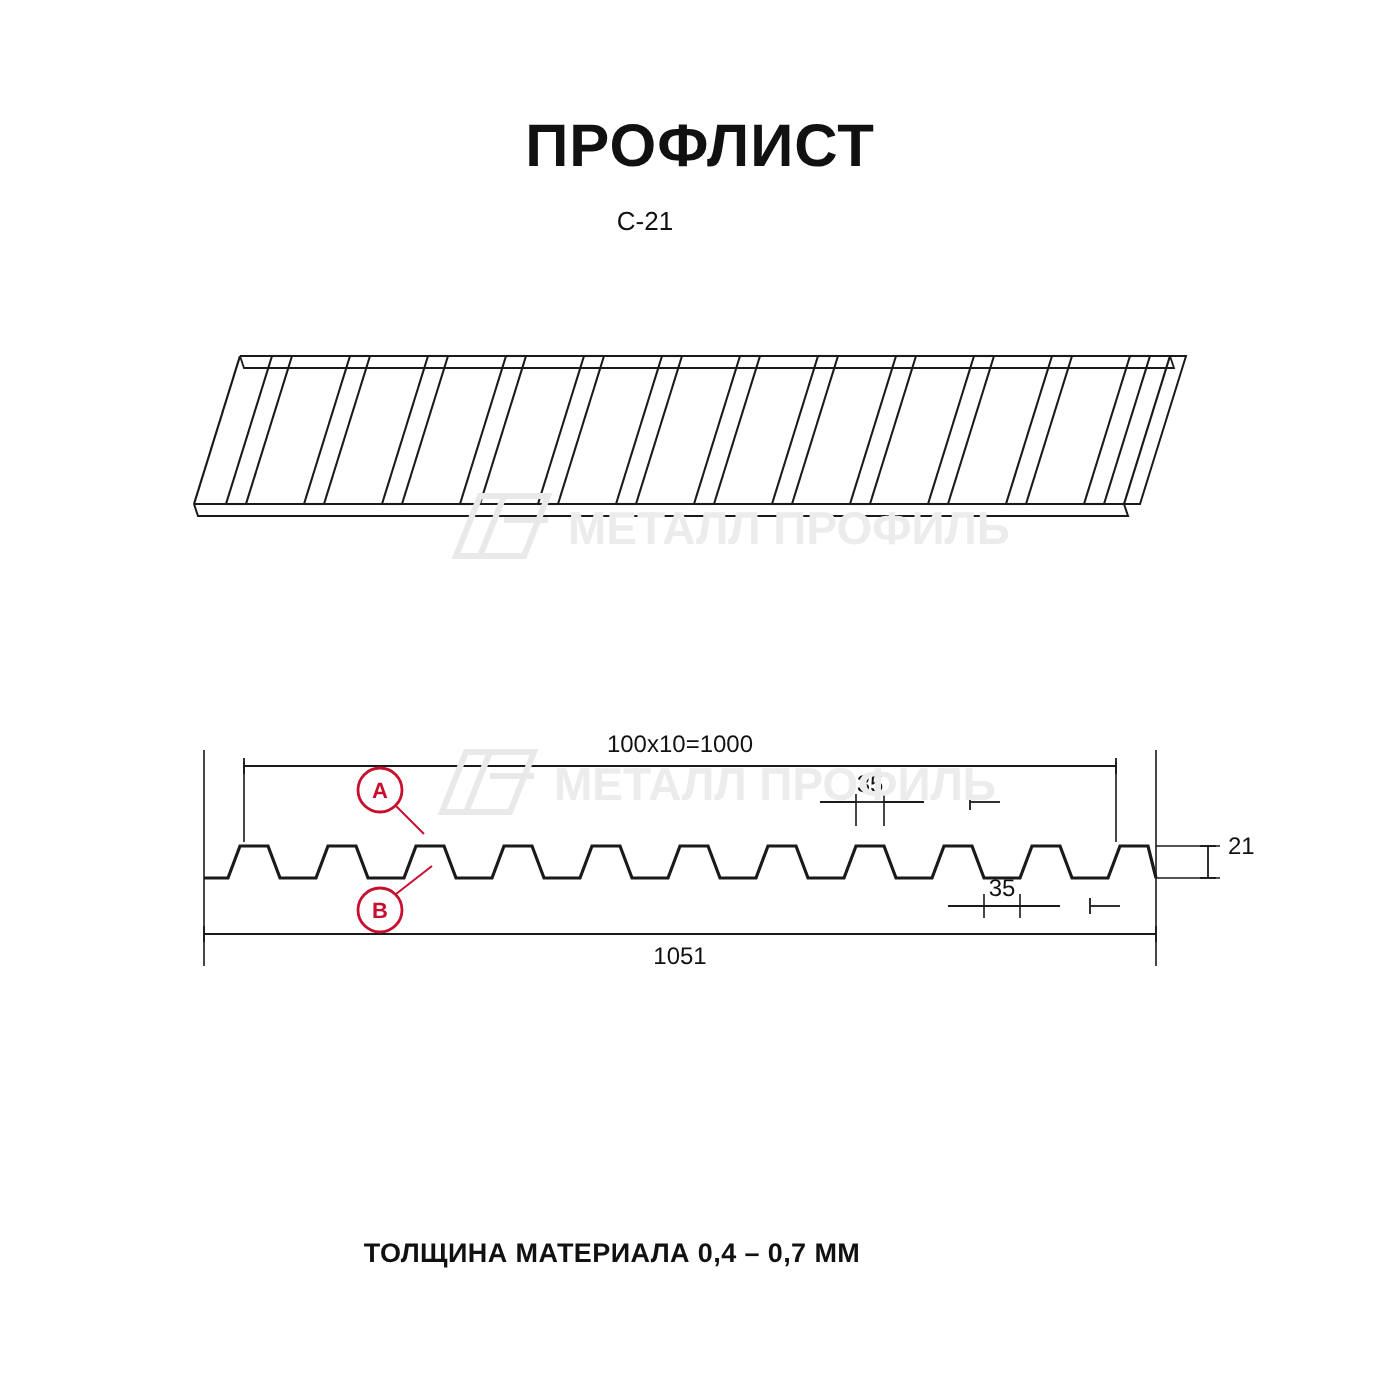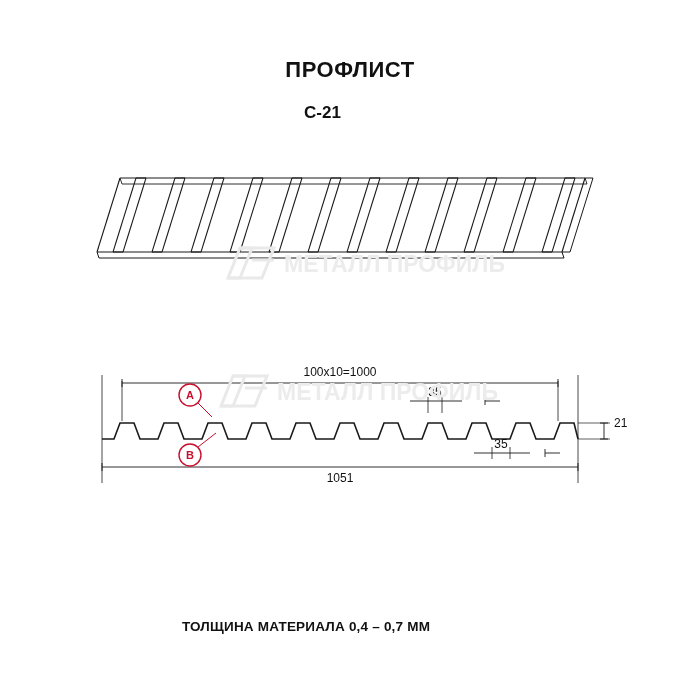--- a/index.html
+++ b/index.html
@@ -18,33 +18,33 @@
   .page {
     position: absolute;
     inset: 0;
   }
   .title {
     position: absolute;
     top: 57px;
     left: 0;
     width: 700px;
     text-align: center;
-    font-size: 22px;
+    font-size: 30px;
     font-weight: bold;
     letter-spacing: 0.5px;
     color: #111111;
   }
   .subtitle {
     position: absolute;
     top: 103px;
     left: 0;
     width: 645px;
     text-align: center;
-    font-size: 17px;
-    font-weight: bold;
+    font-size: 13px;
+    font-weight: normal;
     color: #111111;
   }
   .footer-note {
     position: absolute;
     top: 619px;
     left: 0;
     width: 612px;
     text-align: center;
     font-size: 13.5px;
     font-weight: bold;

